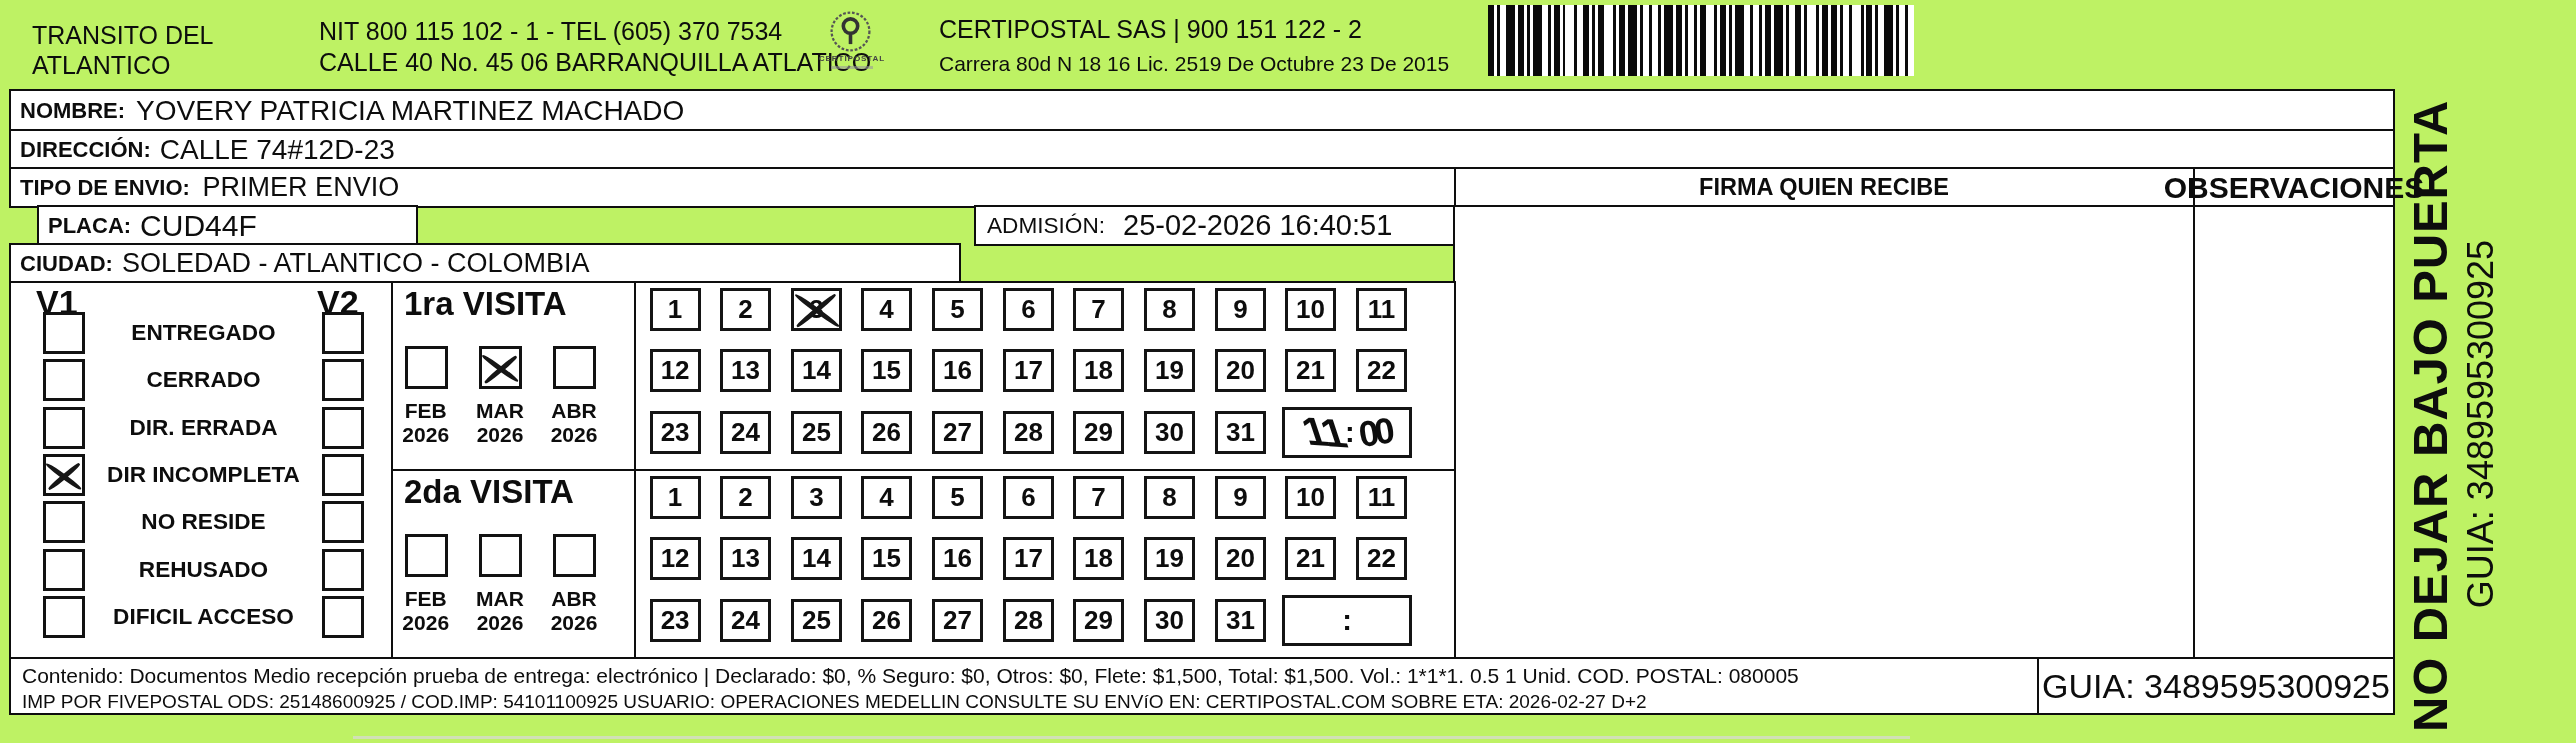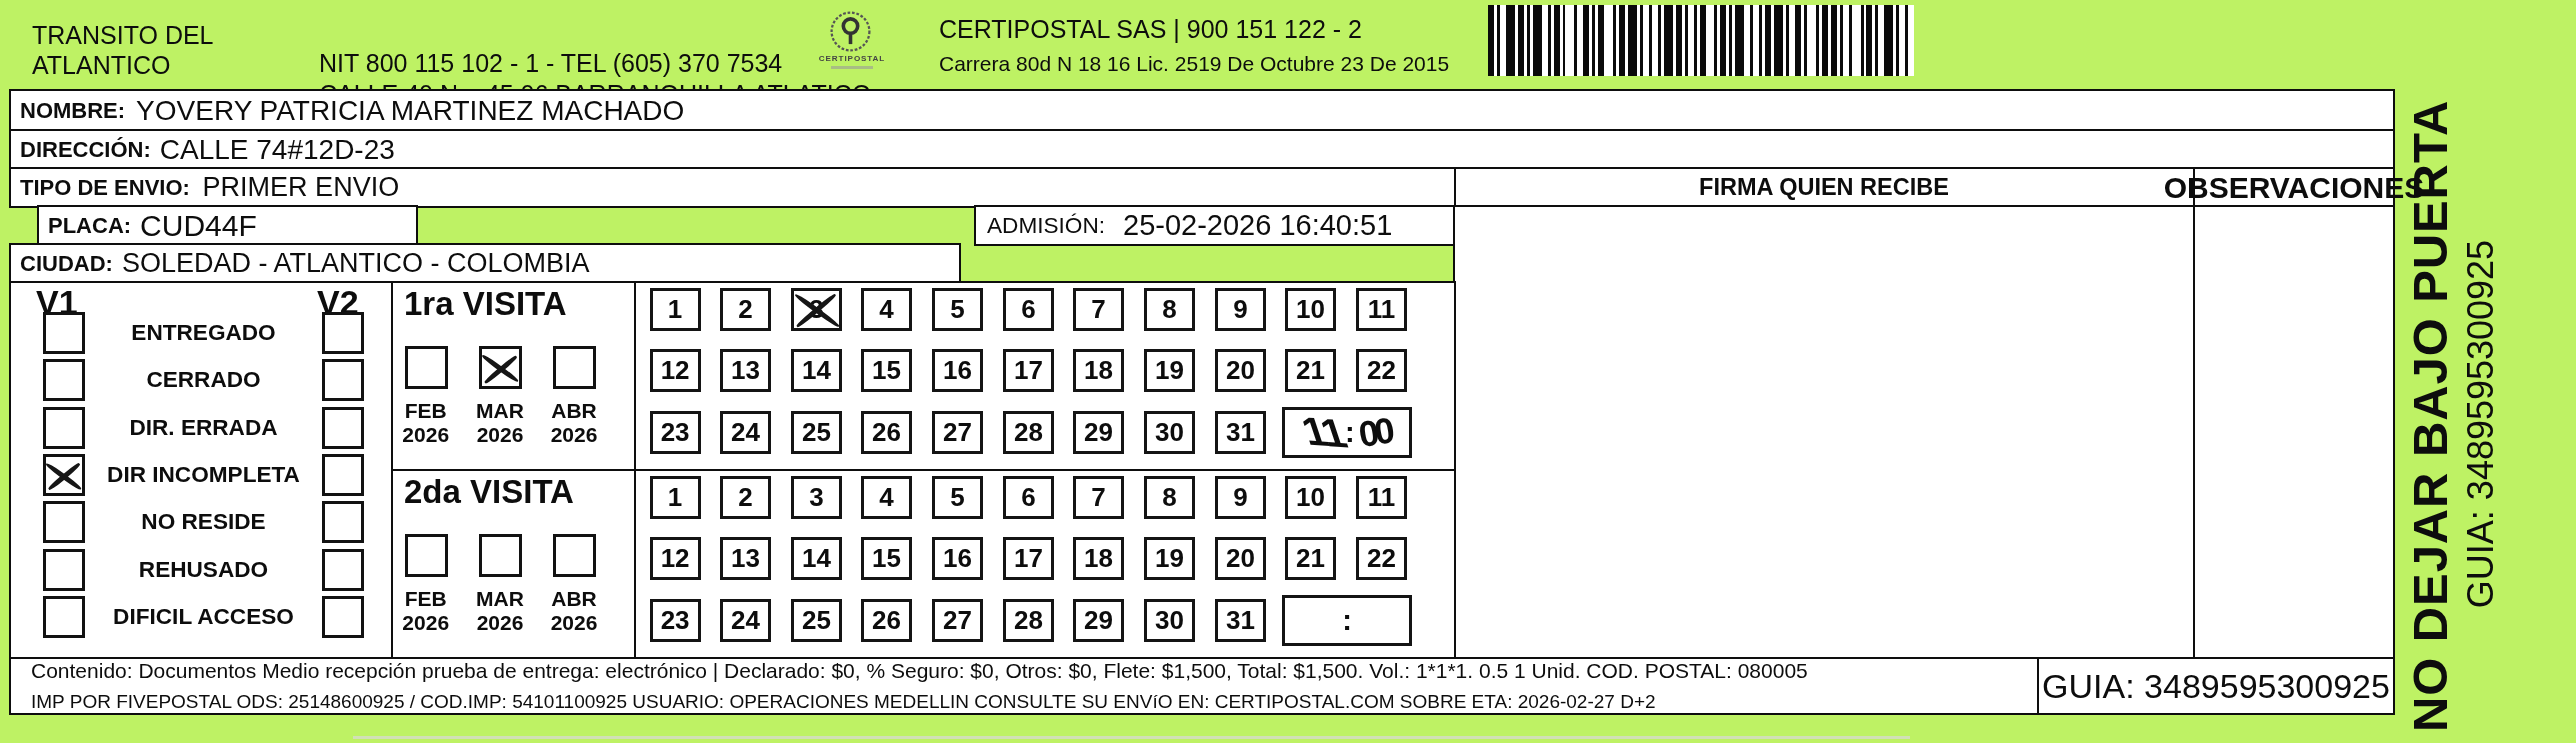--- a/index.html
+++ b/index.html
@@ -40,21 +40,21 @@
 </head>
 <body>
 
 <div class="page">
 
   <div class="abs" style="left:32px;top:20px;font-size:25px;line-height:30px;">
     <div>TRANSITO DEL</div>
     <div>ATLANTICO</div>
   </div>
 
-  <div class="abs" style="left:319px;top:16.3px;font-size:25px;line-height:31px;margin-top:32px;">
+  <div class="abs" style="left:319px;top:16.3px;font-size:25px;line-height:31px;">
     <div>NIT 800 115 102 - 1 - TEL (605) 370 7534</div>
     <div>CALLE 40 No. 45 06 BARRANQUILLA ATLATICO</div>
   </div>
 
   <svg class="logo-circle" viewBox="0 0 50 50">
     <circle cx="25" cy="25" r="21" fill="none" stroke="#555" stroke-width="2.5" stroke-dasharray="3 2"></circle>
     <circle cx="25" cy="19" r="8" fill="none" stroke="#333" stroke-width="4"></circle>
     <line x1="25" y1="27" x2="25" y2="39" stroke="#333" stroke-width="4"></line>
   </svg>
   <div class="logo-cap">CERTIPOSTAL</div>
@@ -461,21 +461,21 @@
         <span>30</span>
       </div>
       <div class="day" style="left: 579px; top: 128px;">
         <span>31</span>
       </div>
       <div class="timebox" style="left: 646px; top: 124px; width: 130px; height: 51px;">
         <span class="tb-colon">:</span>
       </div>
     </div>
 
-  <div class="cell" style="left:9px;top:657px;width:2031px;height:58px;flex-direction:column;align-items:flex-start;justify-content:space-between;padding-left:20px;">
+  <div class="cell" style="left:9px;top:657px;width:2031px;height:58px;flex-direction:column;align-items:flex-start;justify-content:flex-end;padding-left:11px;">
     <div style="font-size:21px;white-space:nowrap;">Contenido: Documentos Medio recepción prueba de entrega: electrónico | Declarado: $0, % Seguro: $0, Otros: $0, Flete: $1,500, Total: $1,500. Vol.: 1*1*1. 0.5  1 Unid. COD. POSTAL: 080005</div>
     <div style="font-size:19px;white-space:nowrap;margin-top:2.7px;">IMP POR FIVEPOSTAL ODS: 25148600925 / COD.IMP: 54101100925 USUARIO: OPERACIONES MEDELLIN CONSULTE SU ENVíO EN: CERTIPOSTAL.COM SOBRE ETA: 2026-02-27 D+2</div>
   </div>
   <div class="cell hdr-cell" style="left:2037px;top:657px;width:358px;height:58px;font-size:34px;font-weight:normal;">
     <span>GUIA: 3489595300925</span>
   </div>
 
   <div class="side-rotated">
     <div class="side-warning">NO DEJAR BAJO PUERTA</div>
     <div class="side-guia">GUIA: 3489595300925</div>

